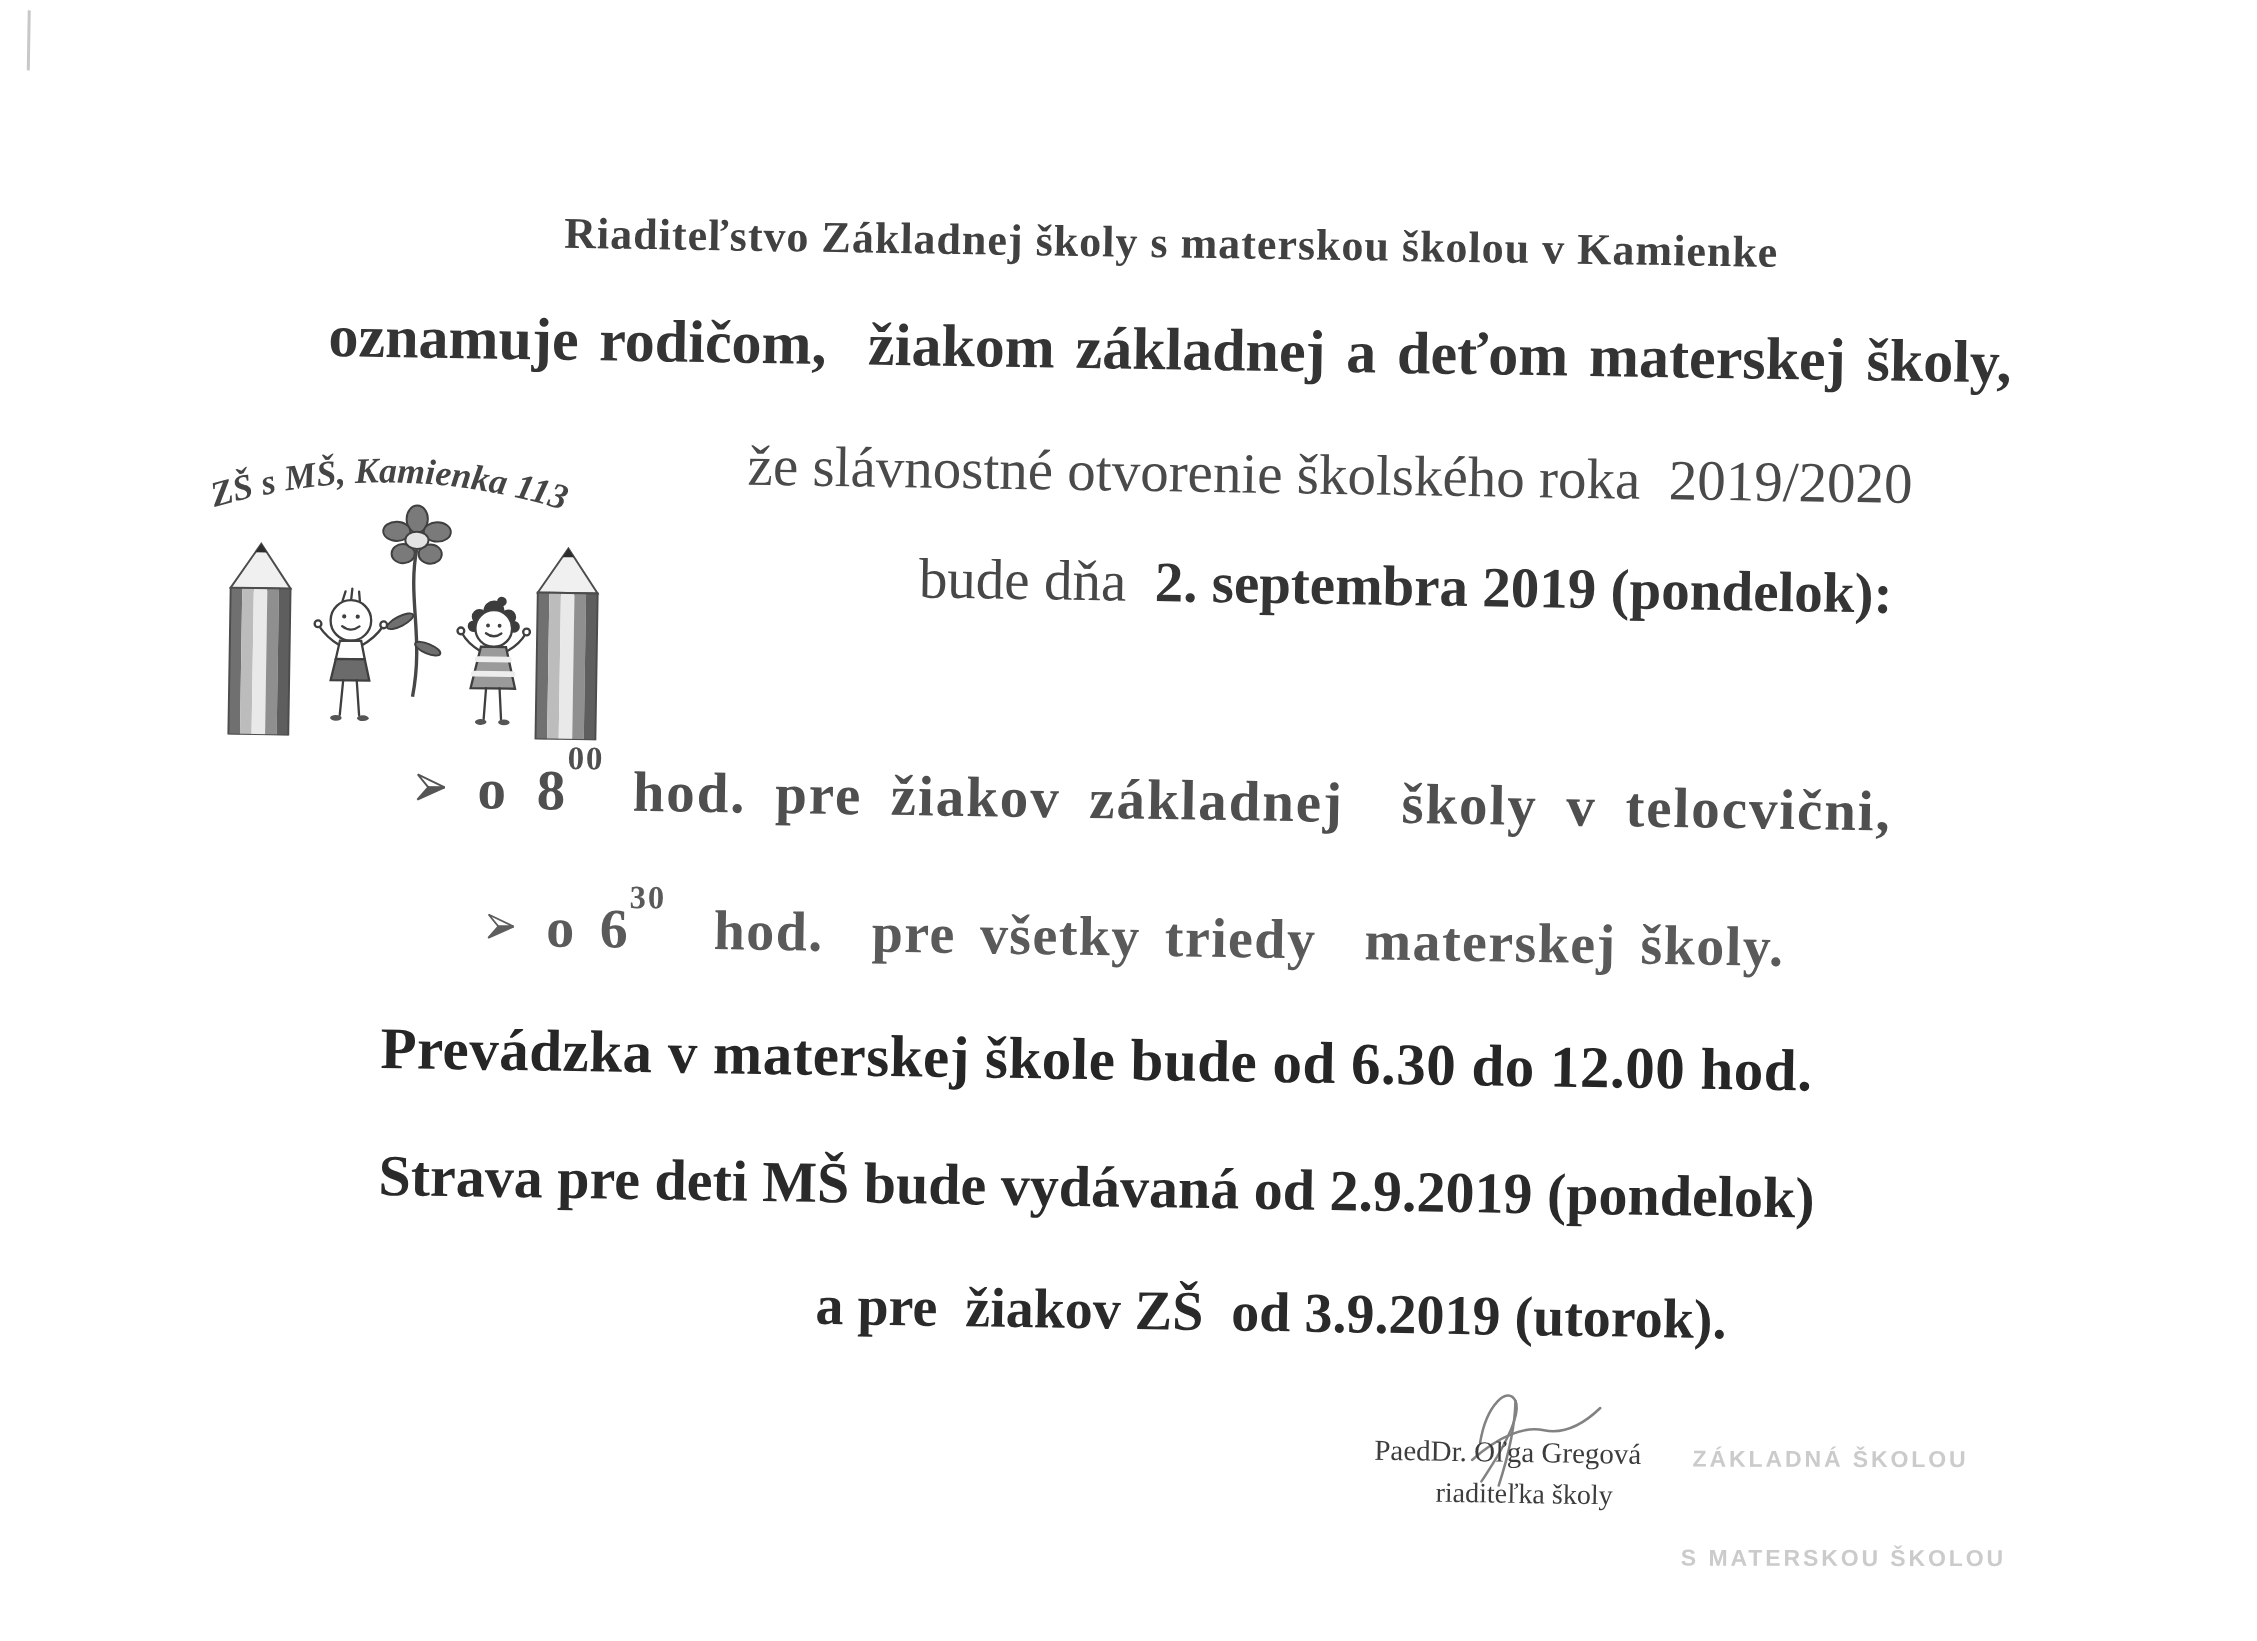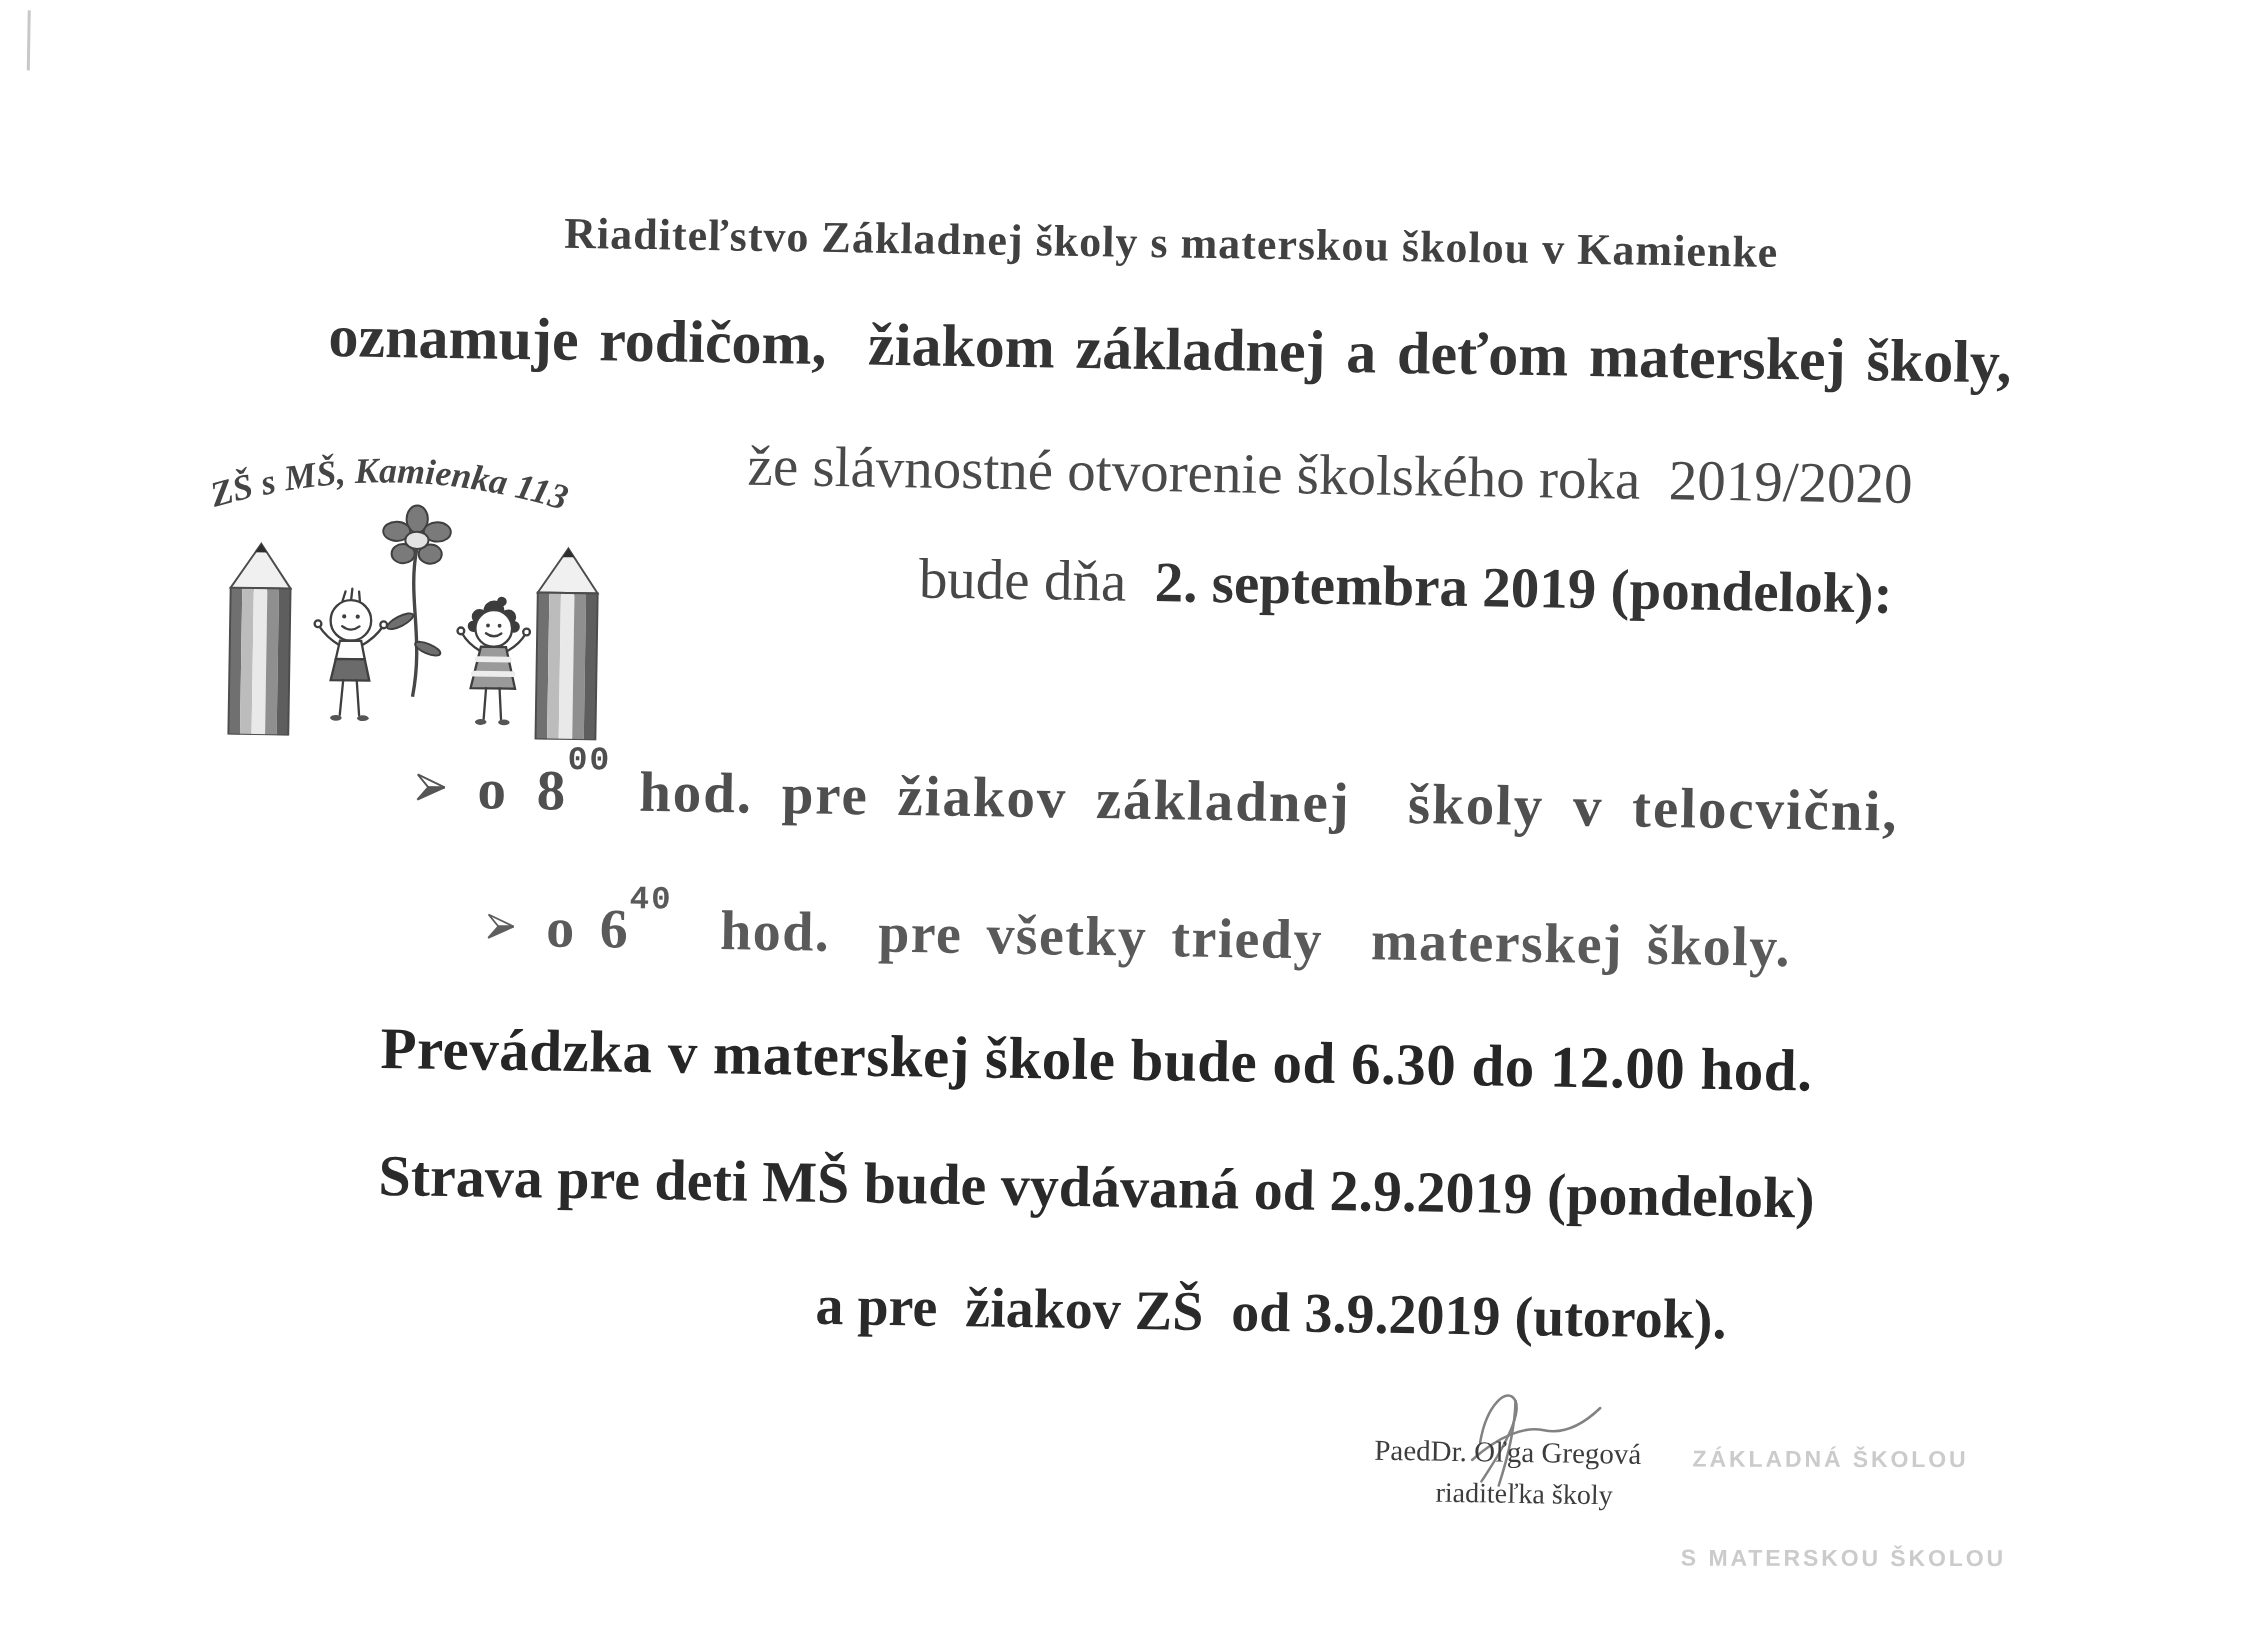--- a/index.html
+++ b/index.html
@@ -18,21 +18,21 @@
 
   .h1 { left: 555px; top: 199px; font-size: 44px; font-weight: 700; letter-spacing: 1px; color: #414141; }
   .h2 { left: 321px; top: 297px; font-size: 60px; font-weight: 700; color: #343434; word-spacing: 5.8px; }
   .h3 { left: 742px; top: 421px; font-size: 57px; color: #4a4a4a; }
   .h4 { left: 915px; top: 531px; font-size: 57px; color: #474747; }
   .h4 .bold { font-weight: 700; color: #343434; }
 
   .bullet { font-weight: 700; }
   .b1 { left: 415px; top: 743px; font-size: 57px; color: #4f4f4f; letter-spacing: 1.9px; word-spacing: 12.6px; }
   .b2 { left: 488px; top: 881px; font-size: 56px; color: #5a5a5a; letter-spacing: 1.4px; word-spacing: 8.7px; }
-  sup.sp { font-size: 58%; position: relative; top: -0.62em; letter-spacing: 1.9px; font-family: Liberation Mono, monospace; }
+  sup.sp { font-size: 58%; position: relative; top: -0.62em; letter-spacing: 1.9px; }
   .marker { display: inline-block; margin-right: 29px; vertical-align: 5.8px; }
 
   .i1 { left: 384px; top: 1008px; font-size: 59px; font-weight: 700; color: #262626; letter-spacing: 0.5px; }
   .i2 { left: 384px; top: 1136px; font-size: 58px; font-weight: 700; color: #2a2a2a; }
   .i3 { left: 823px; top: 1260px; font-size: 56px; font-weight: 700; color: #2a2a2a; }
 
   .logo { position: absolute; left: 198px; top: 441px; width: 425px; height: 290px; }
   .logo .arc-text { font-family: "Liberation Serif", serif; font-style: italic; font-weight: 700; fill: #454545; }
 
   .sig-scrawl { position: absolute; left: 1453px; top: 1344px; width: 164px; height: 121px; }
@@ -148,21 +148,21 @@
   </svg>
 
   <div class="line bullet b1"><span class="marker"><svg width="33" height="29" viewBox="0 0 34 30">
           <polygon points="2,2 30,15 13,15" fill="#ffffff" stroke="#555555" stroke-width="2"></polygon>
           <polygon points="2,28 30,15 13,15" fill="#555555" stroke="#555555" stroke-width="2"></polygon>
         </svg></span><span>o 8</span><sup class="sp">00</sup><span> hod. pre žiakov základnej  školy v telocvični,</span></div>
 
   <div class="line bullet b2"><span class="marker"><svg width="31" height="27" viewBox="0 0 34 30">
           <polygon points="2,2 30,15 13,15" fill="#ffffff" stroke="#5e5e5e" stroke-width="2"></polygon>
           <polygon points="2,28 30,15 13,15" fill="#5e5e5e" stroke="#5e5e5e" stroke-width="2"></polygon>
-        </svg></span><span>o 6</span><sup class="sp">40</sup><span>  hod.  pre všetky triedy  materskej školy.</span></div>
+        </svg></span><span>o 6</span><sup class="sp">30</sup><span>  hod.  pre všetky triedy  materskej školy.</span></div>
 
   <div class="line i1">Prevádzka v materskej škole bude od 6.30 do 12.00 hod.</div>
   <div class="line i2">Strava pre deti MŠ bude vydávaná od 2.9.2019 (pondelok)</div>
   <div class="line i3">a pre  žiakov ZŠ  od 3.9.2019 (utorok).</div>
 
   <svg class="sig-scrawl" viewBox="0 0 170 125" aria-hidden="true">
     <g fill="none" stroke="#757575" stroke-width="2.6" stroke-linecap="round" opacity="0.9">
       <path d="M38,78 C44,38 66,18 74,34 C80,46 66,74 56,92 C50,102 44,112 40,118"></path>
       <path d="M30,96 C58,70 84,60 104,64 C126,68 146,56 162,40"></path>
       <path d="M74,34 C74,64 66,96 58,122"></path>

